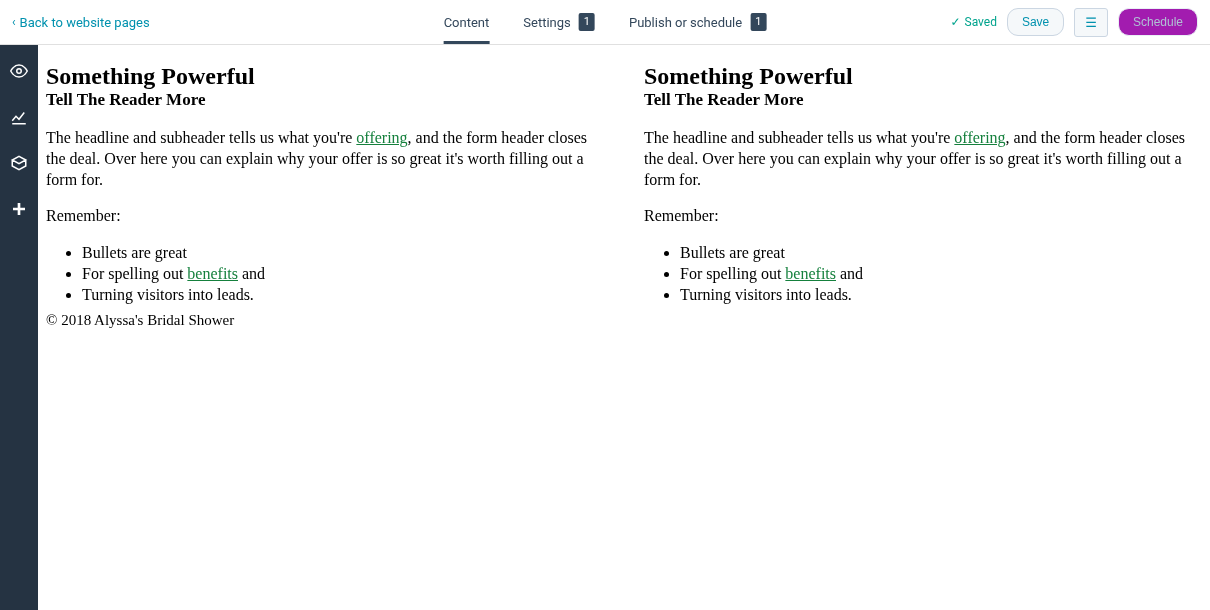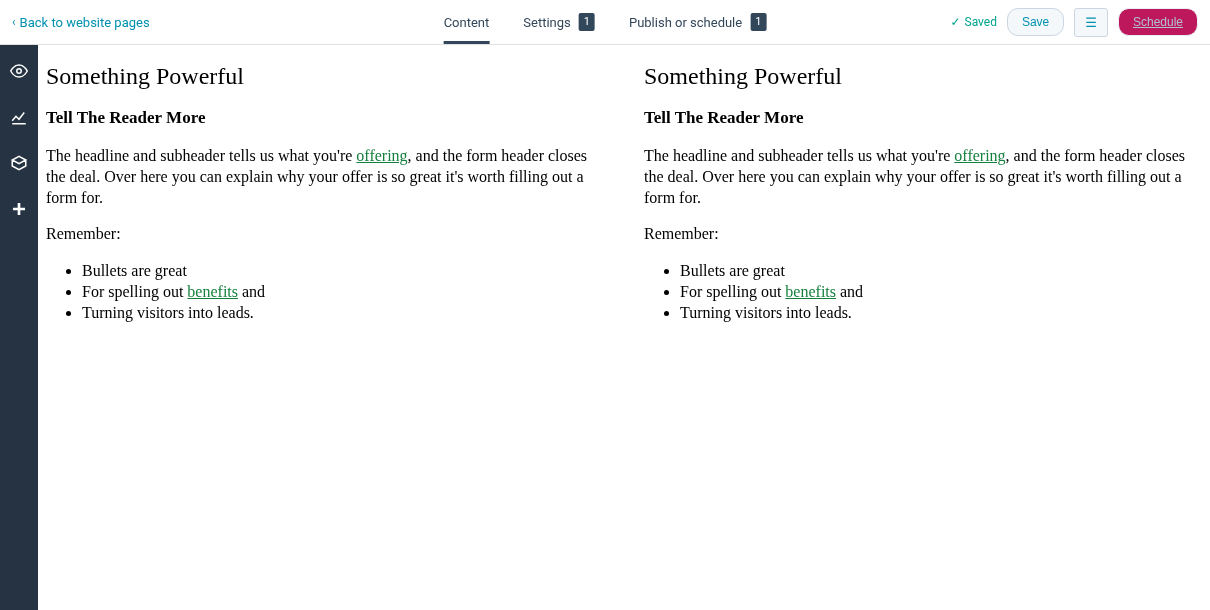--- a/index.html
+++ b/index.html
@@ -100,25 +100,24 @@
     .btn-icon {
       padding: 6px 10px;
       font-size: 13px;
       border-radius: 3px;
       cursor: pointer;
       border: 1px solid #cbd6e2;
       background: #f5f8fa;
       color: #0091ae;
     }
     .btn.disabled {
-      background: #be185d;
+      background: #a21caf;
       color: #b0c1d4;
       border-color: #eaf0f6;
       cursor: default;
-      text-decoration: underline;
     }
     .main-layout {
       display: flex;
       height: calc(100% - 45px);
     }
     .sidebar {
       width: 38px;
       background: #253342;
       display: flex;
       flex-direction: column;
@@ -151,22 +150,21 @@
       display: flex;
       gap: 40px;
     }
     .column {
       flex: 1;
       font-family: "Times New Roman", Times, serif;
       color: #000;
     }
     .col-heading {
       font-size: 24px;
-      font-weight: normal;
-      margin-bottom: 18px;
+      font-weight: bold;
     }
     .col-subheading {
       font-size: 17px;
       font-weight: bold;
       margin-bottom: 18px;
     }
     .col-para {
       font-size: 16px;
       line-height: 1.3;
       margin-bottom: 16px;
@@ -311,14 +309,15 @@
           <li>Bullets are great</li>
           <li>
             <span>For spelling out </span><a href="#">benefits</a><span> and</span>
           </li>
           <li>Turning visitors into leads.</li>
         </ul>
       </div>
     </div>
 
 
+    <div class="footer-copy">© 2018 Alyssa's Bridal Shower</div>
   </div>
 </div>
 
 </body></html>

